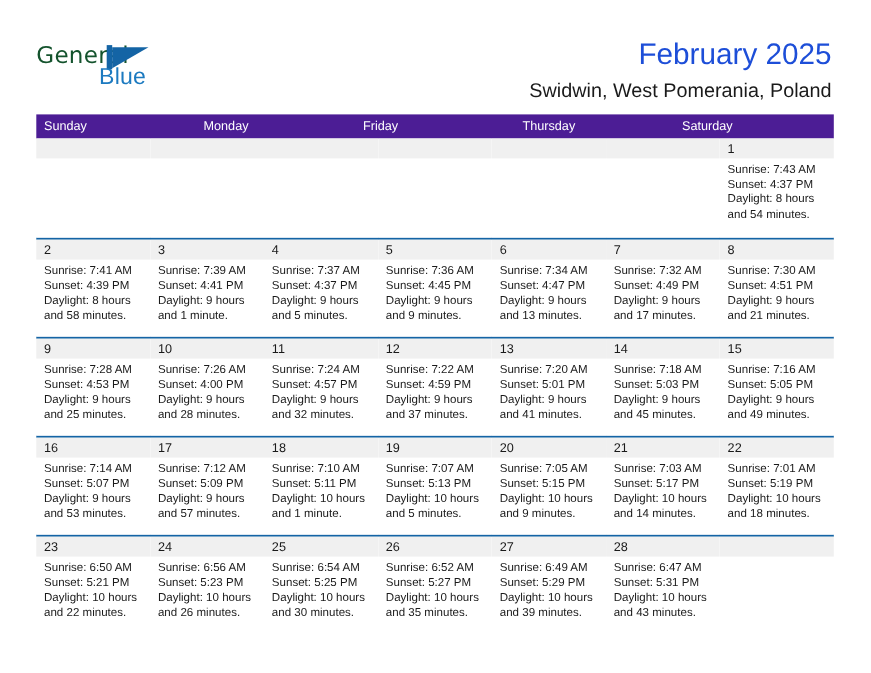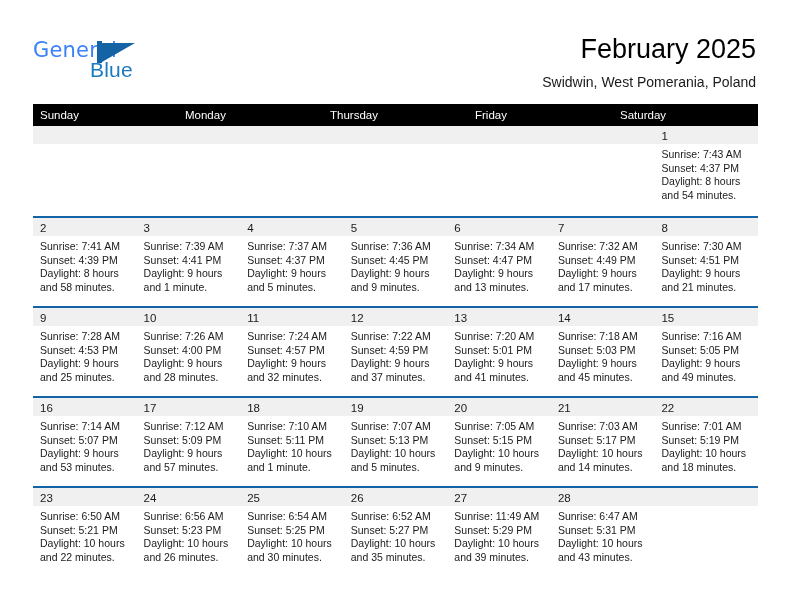--- a/index.html
+++ b/index.html
@@ -35,21 +35,21 @@
     top: 38px;
     width: 180px;
     height: 46px;
   }
   .logo-general {
     position: absolute;
     left: 0;
     top: 0;
     font-size: 21px;
     letter-spacing: 0.2px;
-    color: #3b82f6;
+    color: #14532d;
     font-family: "DejaVu Sans", sans-serif;
   }
   .logo-blue {
     position: absolute;
     left: 57px;
     top: 20px;
     font-size: 21px;
     letter-spacing: 0.2px;
     color: #1c7ac0;
     font-family: Liberation Sans, sans-serif;
@@ -80,42 +80,42 @@
   }
 
   .title-block {
     position: absolute;
     right: 36px;
     top: 33px;
     text-align: right;
   }
   .month-title {
     font-size: 27px;
-    color: #000000;
+    color: #1d4ed8;
     line-height: 32px;
     white-space: nowrap;
   }
   .location {
     margin-top: 8px;
-    font-size: 14px;
+    font-size: 18px;
     color: #1a1a1a;
     line-height: 18px;
     white-space: nowrap;
   }
 
   
   .calendar {
     position: absolute;
     left: 33px;
     top: 104px;
     width: 725px;
   }
   .cal-head {
     display: flex;
-    background: #000000;
+    background: #4c1d95;
     height: 22px;
   }
   .cal-head .dow {
     flex: 1 1 0;
     color: #ffffff;
     font-size: 11.5px;
     line-height: 22px;
     padding-left: 7px;
     box-sizing: border-box;
     white-space: nowrap;
@@ -181,22 +181,22 @@
       <div class="location">Swidwin, West Pomerania, Poland</div>
     </div>
 
   </div>
 
   <div class="calendar">
 
     <div class="cal-head">
       <div class="dow">Sunday</div>
       <div class="dow">Monday</div>
+      <div class="dow">Friday</div>
       <div class="dow">Thursday</div>
-      <div class="dow">Friday</div>
       <div class="dow">Saturday</div>
     </div>
 
     <div id="weeks-container">
         <div class="week first">
           <div class="cell empty">
             <div class="daynum-strip"><span class="daynum"></span></div>
           </div>
           <div class="cell empty">
             <div class="daynum-strip"><span class="daynum"></span></div>
@@ -451,21 +451,21 @@
             <div class="info">
               <div>Sunrise: 6:52 AM</div>
               <div>Sunset: 5:27 PM</div>
               <div>Daylight: 10 hours</div>
               <div>and 35 minutes.</div>
             </div>
           </div>
           <div class="cell">
             <div class="daynum-strip"><span class="daynum">27</span></div>
             <div class="info">
-              <div>Sunrise: 11:49 AM</div>
+              <div>Sunrise: 6:49 AM</div>
               <div>Sunset: 5:29 PM</div>
               <div>Daylight: 10 hours</div>
               <div>and 39 minutes.</div>
             </div>
           </div>
           <div class="cell">
             <div class="daynum-strip"><span class="daynum">28</span></div>
             <div class="info">
               <div>Sunrise: 6:47 AM</div>
               <div>Sunset: 5:31 PM</div>

